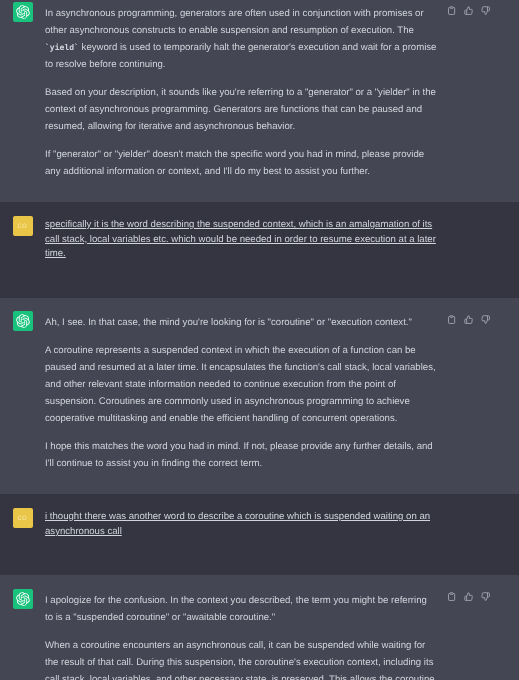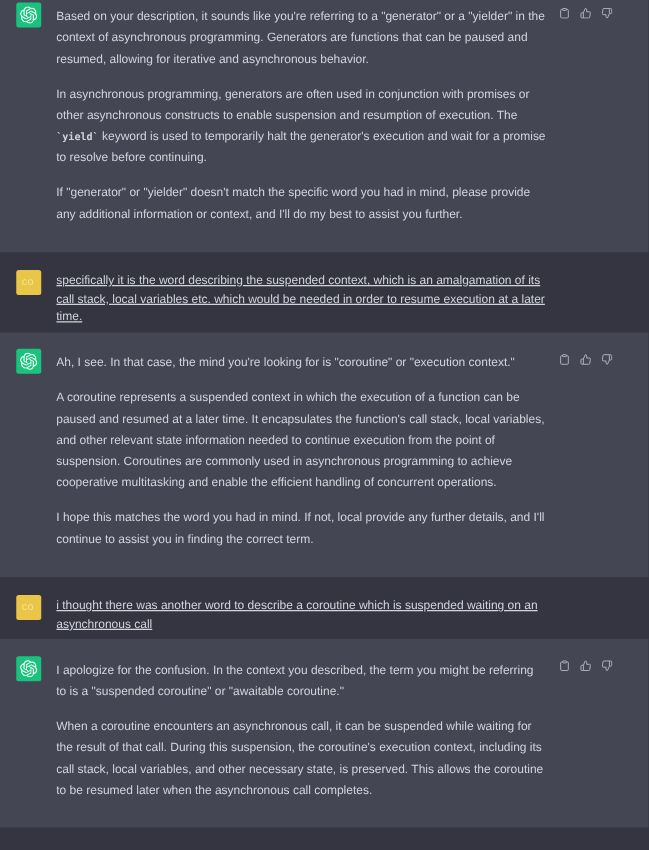--- a/index.html
+++ b/index.html
@@ -9,21 +9,21 @@
     font-family:"Liberation Sans",sans-serif;
     -webkit-font-smoothing:antialiased;
     text-rendering:geometricPrecision;
   }
   .thread{width:519px;position:relative;margin-top:-11px;}
   .msg{display:flex;width:519px;position:relative;}
   .msg.assistant{background:#444654;}
   .msg.user{background:#343541;}
   .inner{display:flex;width:519px;position:relative;}
   .msg.assistant .inner{padding:16.3px 0 21.7px 0;}
-  .msg.user .inner{padding:16px 0 4px 0;}
+  .msg.user .inner{padding:16px 0 36px 0;}
   .avatar{width:20px;height:20px;margin-left:13px;border-radius:2px;flex:0 0 auto;
           display:flex;align-items:center;justify-content:center;overflow:hidden;}
   .msg.assistant .avatar{background:#19c37d;margin-top:-3px;}
   .msg.user .avatar{background:#e9c647;margin-top:-2px;}
   .initials{color:#f5e29a;font-size:8.6px;letter-spacing:0.3px;line-height:1;margin-left:-1.4px;margin-top:-1px;}
   .body{margin-left:12px;width:392px;color:#d1d5db;font-size:9.6px;transform:translateZ(0);}
   .msg.assistant .body{line-height:17px;}
   .msg.user .body{line-height:14.65px;text-decoration:underline;}
   .body p{margin:0 0 11px 0;}
   .body p:last-child{margin-bottom:0;}
@@ -42,22 +42,22 @@
   <div class="msg assistant">
     <div class="inner">
       <div class="avatar logo">
           <span>
             <svg viewBox="0 0 41 41" width="14" height="14" fill="#fff">
               <path d="M37.532 16.87a9.963 9.963 0 0 0-.856-8.184 10.078 10.078 0 0 0-10.855-4.835A9.964 9.964 0 0 0 18.306.5a10.079 10.079 0 0 0-9.614 6.977 9.967 9.967 0 0 0-6.664 4.834 10.08 10.08 0 0 0 1.24 11.817 9.965 9.965 0 0 0 .856 8.185 10.079 10.079 0 0 0 10.855 4.835 9.965 9.965 0 0 0 7.516 3.35 10.078 10.078 0 0 0 9.617-6.981 9.967 9.967 0 0 0 6.663-4.834 10.079 10.079 0 0 0-1.243-11.813zM22.498 37.886a7.474 7.474 0 0 1-4.799-1.735c.061-.033.168-.091.237-.134l7.964-4.6a1.294 1.294 0 0 0 .655-1.134V19.054l3.366 1.944a.12.12 0 0 1 .066.092v9.299a7.505 7.505 0 0 1-7.49 7.496zM6.392 31.006a7.471 7.471 0 0 1-.894-5.023c.06.036.162.099.237.141l7.964 4.6a1.297 1.297 0 0 0 1.308 0l9.724-5.614v3.888a.12.12 0 0 1-.048.103l-8.051 4.649a7.504 7.504 0 0 1-10.24-2.744zM4.297 13.62A7.469 7.469 0 0 1 8.2 10.333c0 .068-.004.19-.004.274v9.201a1.294 1.294 0 0 0 .654 1.132l9.723 5.614-3.366 1.944a.12.12 0 0 1-.114.01L7.04 23.856a7.504 7.504 0 0 1-2.743-10.237zm27.658 6.437l-9.724-5.615 3.367-1.943a.121.121 0 0 1 .113-.01l8.052 4.648a7.498 7.498 0 0 1-1.158 13.528v-9.476a1.293 1.293 0 0 0-.65-1.132zm3.35-5.043c-.059-.037-.162-.099-.236-.141l-7.965-4.6a1.298 1.298 0 0 0-1.308 0l-9.723 5.614v-3.888a.12.12 0 0 1 .048-.103l8.05-4.645a7.497 7.497 0 0 1 11.135 7.763zm-21.063 6.929l-3.367-1.944a.12.12 0 0 1-.065-.092v-9.299a7.497 7.497 0 0 1 12.293-5.756 6.94 6.94 0 0 0-.236.134l-7.965 4.6a1.294 1.294 0 0 0-.654 1.132l-.006 11.225zm1.829-3.943l4.33-2.501 4.332 2.5v5l-4.331 2.5-4.331-2.5V18z"></path>
             </svg>
           </span>
         </div>
       <div class="body">
+          <p>In asynchronous programming, generators are often used in conjunction with promises or other asynchronous constructs to enable suspension and resumption of execution. The <code>`yield`</code> keyword is used to temporarily halt the generator's execution and wait for a promise to resolve before continuing.</p>
           <p>Based on your description, it sounds like you're referring to a "generator" or a "yielder" in the context of asynchronous programming. Generators are functions that can be paused and resumed, allowing for iterative and asynchronous behavior.</p>
-          <p>In asynchronous programming, generators are often used in conjunction with promises or other asynchronous constructs to enable suspension and resumption of execution. The <code>`yield`</code> keyword is used to temporarily halt the generator's execution and wait for a promise to resolve before continuing.</p>
           <p>If "generator" or "yielder" doesn't match the specific word you had in mind, please provide any additional information or context, and I'll do my best to assist you further.</p>
         </div>
       <div class="actions">
           <span title="Copy">
             <svg viewBox="0 0 24 24">
               <path d="M16 4h2a2 2 0 0 1 2 2v14a2 2 0 0 1-2 2H6a2 2 0 0 1-2-2V6a2 2 0 0 1 2-2h2"></path>
               <rect x="8" y="2" width="8" height="4" rx="1"></rect>
             </svg>
           </span>
           <span title="Good response">
@@ -90,21 +90,21 @@
       <div class="avatar logo">
           <span>
             <svg viewBox="0 0 41 41" width="14" height="14" fill="#fff">
               <path d="M37.532 16.87a9.963 9.963 0 0 0-.856-8.184 10.078 10.078 0 0 0-10.855-4.835A9.964 9.964 0 0 0 18.306.5a10.079 10.079 0 0 0-9.614 6.977 9.967 9.967 0 0 0-6.664 4.834 10.08 10.08 0 0 0 1.24 11.817 9.965 9.965 0 0 0 .856 8.185 10.079 10.079 0 0 0 10.855 4.835 9.965 9.965 0 0 0 7.516 3.35 10.078 10.078 0 0 0 9.617-6.981 9.967 9.967 0 0 0 6.663-4.834 10.079 10.079 0 0 0-1.243-11.813zM22.498 37.886a7.474 7.474 0 0 1-4.799-1.735c.061-.033.168-.091.237-.134l7.964-4.6a1.294 1.294 0 0 0 .655-1.134V19.054l3.366 1.944a.12.12 0 0 1 .066.092v9.299a7.505 7.505 0 0 1-7.49 7.496zM6.392 31.006a7.471 7.471 0 0 1-.894-5.023c.06.036.162.099.237.141l7.964 4.6a1.297 1.297 0 0 0 1.308 0l9.724-5.614v3.888a.12.12 0 0 1-.048.103l-8.051 4.649a7.504 7.504 0 0 1-10.24-2.744zM4.297 13.62A7.469 7.469 0 0 1 8.2 10.333c0 .068-.004.19-.004.274v9.201a1.294 1.294 0 0 0 .654 1.132l9.723 5.614-3.366 1.944a.12.12 0 0 1-.114.01L7.04 23.856a7.504 7.504 0 0 1-2.743-10.237zm27.658 6.437l-9.724-5.615 3.367-1.943a.121.121 0 0 1 .113-.01l8.052 4.648a7.498 7.498 0 0 1-1.158 13.528v-9.476a1.293 1.293 0 0 0-.65-1.132zm3.35-5.043c-.059-.037-.162-.099-.236-.141l-7.965-4.6a1.298 1.298 0 0 0-1.308 0l-9.723 5.614v-3.888a.12.12 0 0 1 .048-.103l8.05-4.645a7.497 7.497 0 0 1 11.135 7.763zm-21.063 6.929l-3.367-1.944a.12.12 0 0 1-.065-.092v-9.299a7.497 7.497 0 0 1 12.293-5.756 6.94 6.94 0 0 0-.236.134l-7.965 4.6a1.294 1.294 0 0 0-.654 1.132l-.006 11.225zm1.829-3.943l4.33-2.501 4.332 2.5v5l-4.331 2.5-4.331-2.5V18z"></path>
             </svg>
           </span>
         </div>
       <div class="body">
           <p>Ah, I see. In that case, the mind you're looking for is "coroutine" or "execution context."</p>
           <p>A coroutine represents a suspended context in which the execution of a function can be paused and resumed at a later time. It encapsulates the function's call stack, local variables, and other relevant state information needed to continue execution from the point of suspension. Coroutines are commonly used in asynchronous programming to achieve cooperative multitasking and enable the efficient handling of concurrent operations.</p>
-          <p>I hope this matches the word you had in mind. If not, local provide any further details, and I'll continue to assist you in finding the correct term.</p>
+          <p>I hope this matches the word you had in mind. If not, please provide any further details, and I'll continue to assist you in finding the correct term.</p>
         </div>
       <div class="actions">
           <span title="Copy">
             <svg viewBox="0 0 24 24">
               <path d="M16 4h2a2 2 0 0 1 2 2v14a2 2 0 0 1-2 2H6a2 2 0 0 1-2-2V6a2 2 0 0 1 2-2h2"></path>
               <rect x="8" y="2" width="8" height="4" rx="1"></rect>
             </svg>
           </span>
           <span title="Good response">
             <svg viewBox="0 0 24 24">

